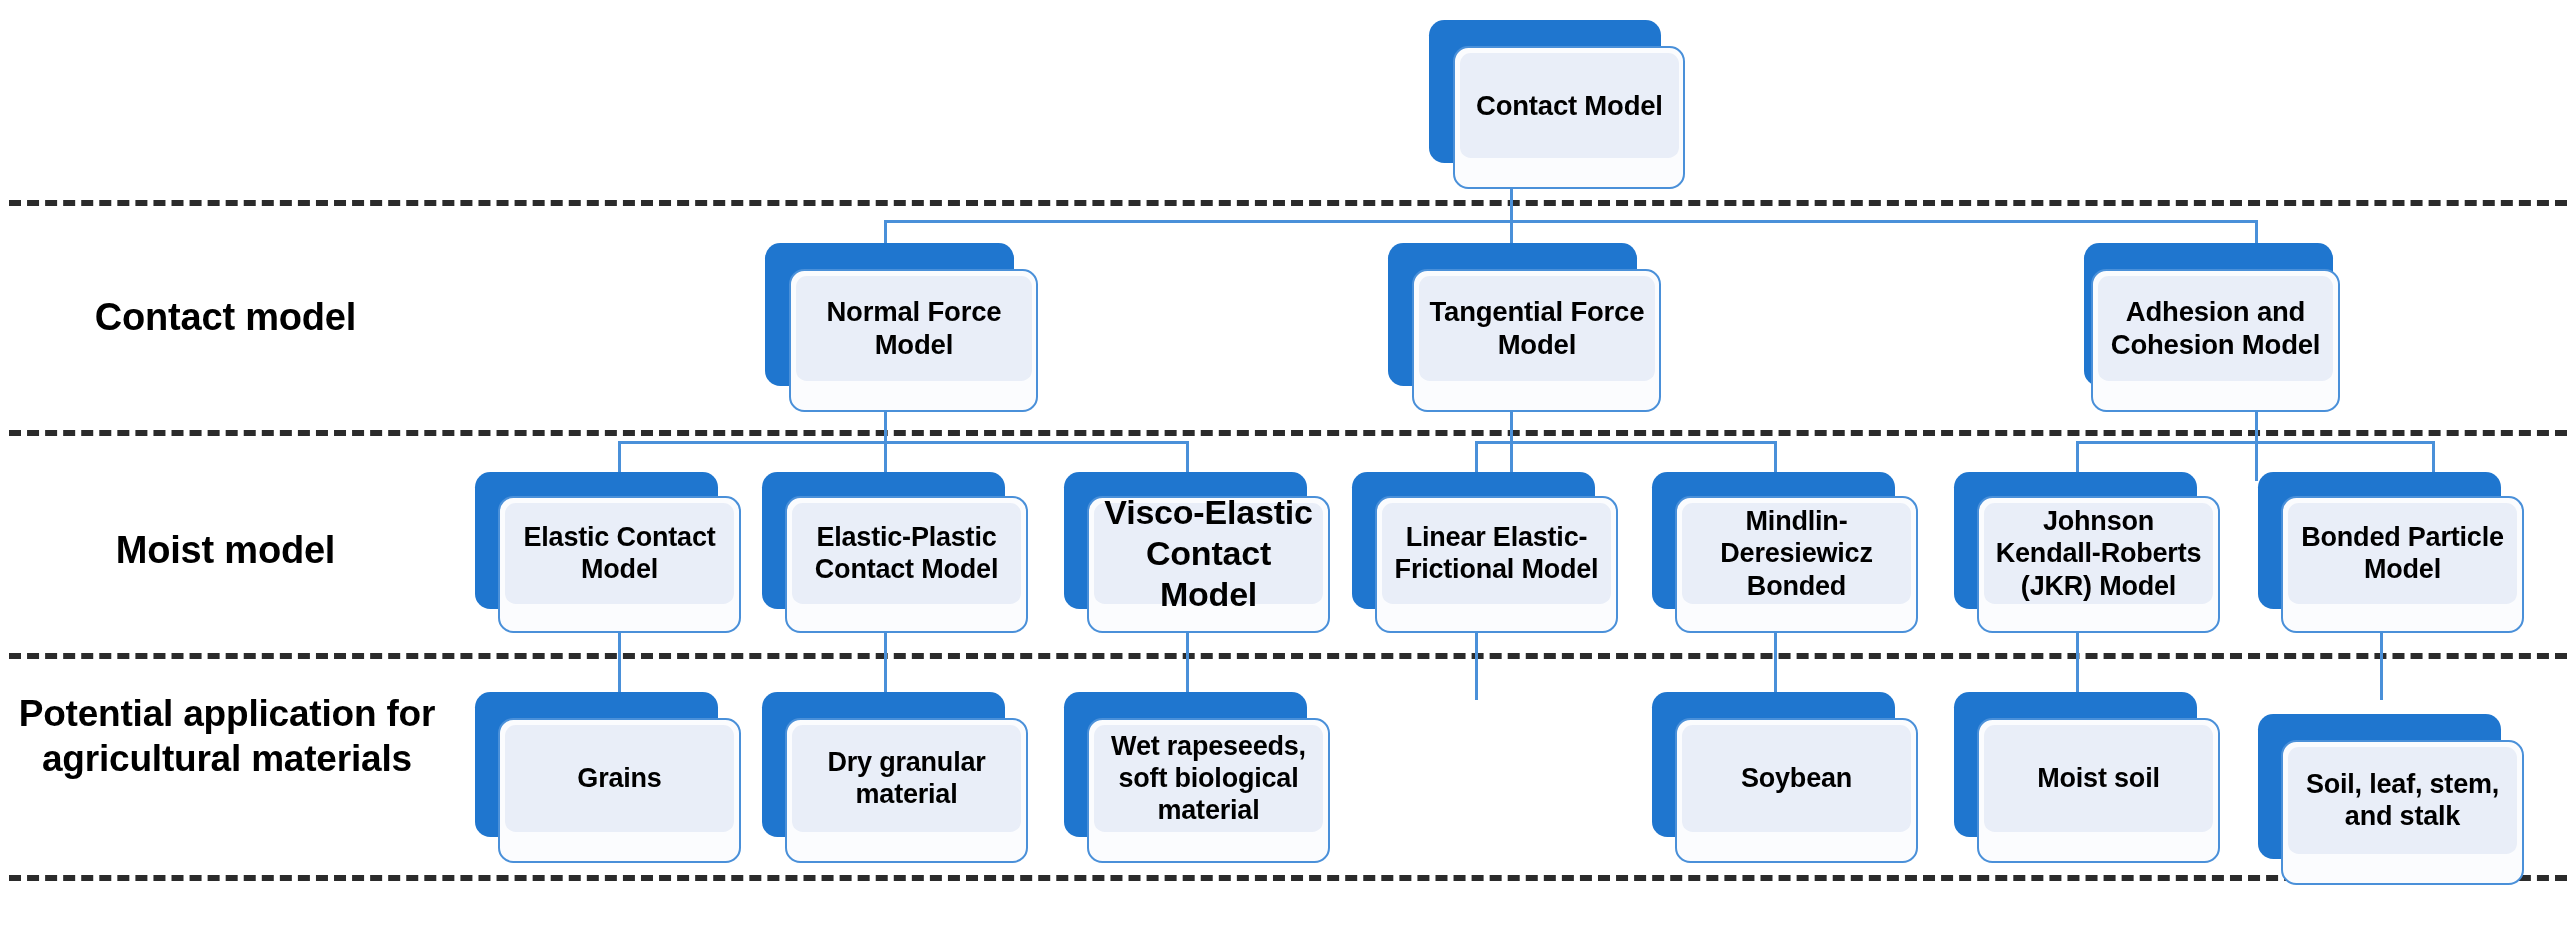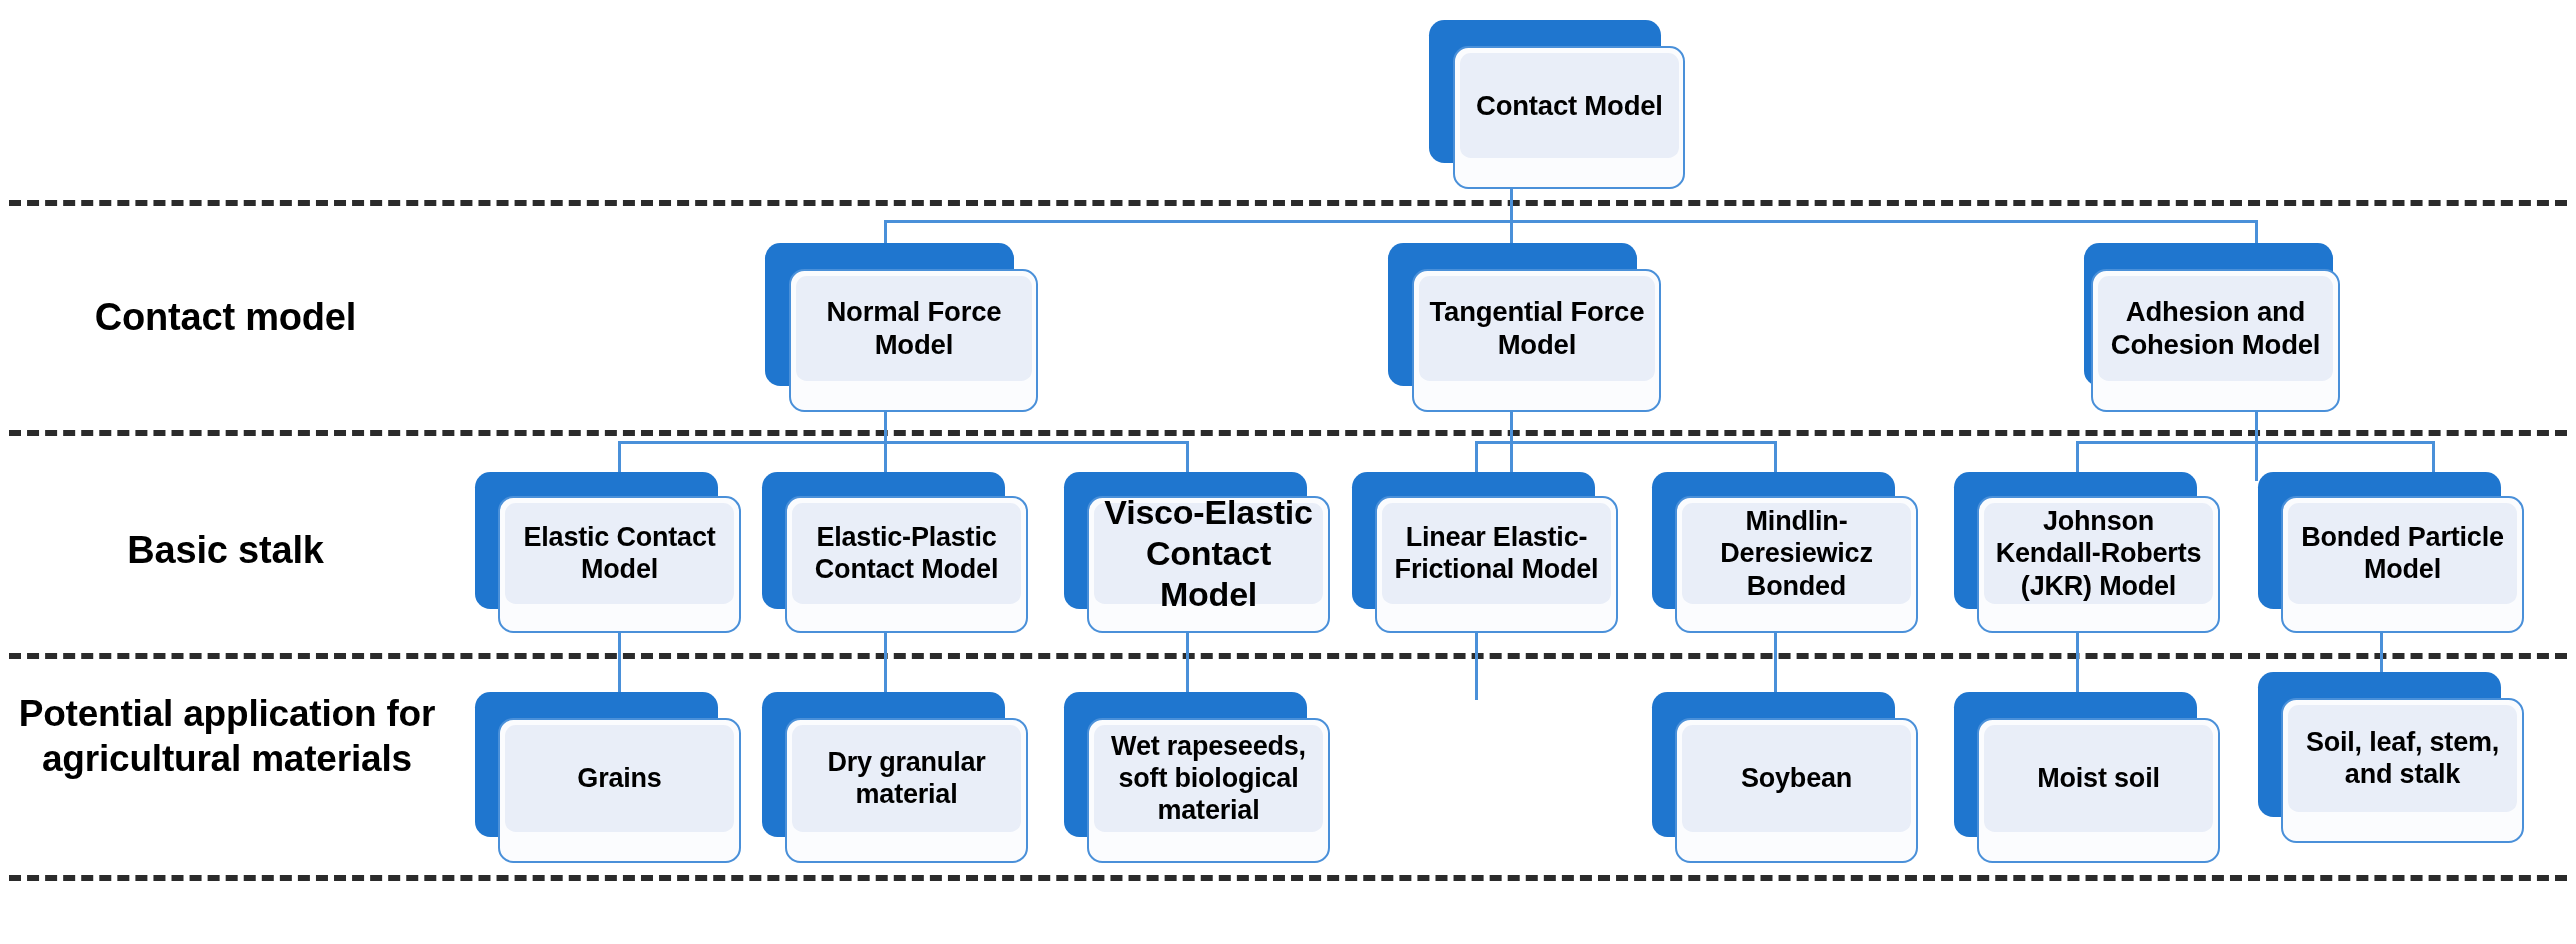--- a/index.html
+++ b/index.html
@@ -84,21 +84,21 @@
 
 <div id="canvas">
 
   <div class="sep" style="top:200px; width:2558px;"></div>
   <div class="sep" style="top:430px; width:2558px;"></div>
   <div class="sep" style="top:653px; width:2558px;"></div>
   <div class="sep" style="top:875px; width:2558px;"></div>
 
   <div class="row-label" style="left:23px; top:294px; width:405px; font-size:38px;">Contact model</div>
 
-  <div class="row-label" style="left:23px; top:527px; width:405px; font-size:38px;">Basic stalk</div>
+  <div class="row-label" style="left:23px; top:527px; width:405px; font-size:38px;">Moist model</div>
 
   <div class="row-label" style="left:-6.1px; top:691px; width:466px; font-size:37px;">Potential application
 for agricultural
 materials</div>
 
   <div class="vline" style="left:1510px; top:168px; height:55px;"></div>
 
   <div class="hline" style="left:884px; top:220px; width:1374px;"></div>
 
   <div class="vline" style="left:884px; top:220px; height:58px;"></div>
@@ -282,21 +282,21 @@
 
   <div class="node" style="left:1954px; top:692px; width:266px; height:171px;">
     <div class="shadow" style="width:243px; height:145px;"></div>
     <div class="card" style="left:23px; top:26px; width:243px; height:145px;">
       <div class="inner" style="height:107px;">
         <span class="label" style="font-size:27px;">Moist soil</span>
       </div>
     </div>
   </div>
 
-  <div class="node" style="left:2258px; top:672px; width:220px; height:171px;">
+  <div class="node" style="left:2258px; top:714px; width:220px; height:171px;">
     <div class="shadow" style="width:243px; height:145px;"></div>
     <div class="card" style="left:23px; top:26px; width:243px; height:145px;">
       <div class="inner" style="height:107px;">
         <span class="label" style="font-size:27px;">Soil, leaf, stem,
 and stalk</span>
       </div>
     </div>
   </div>
 
 </div>

